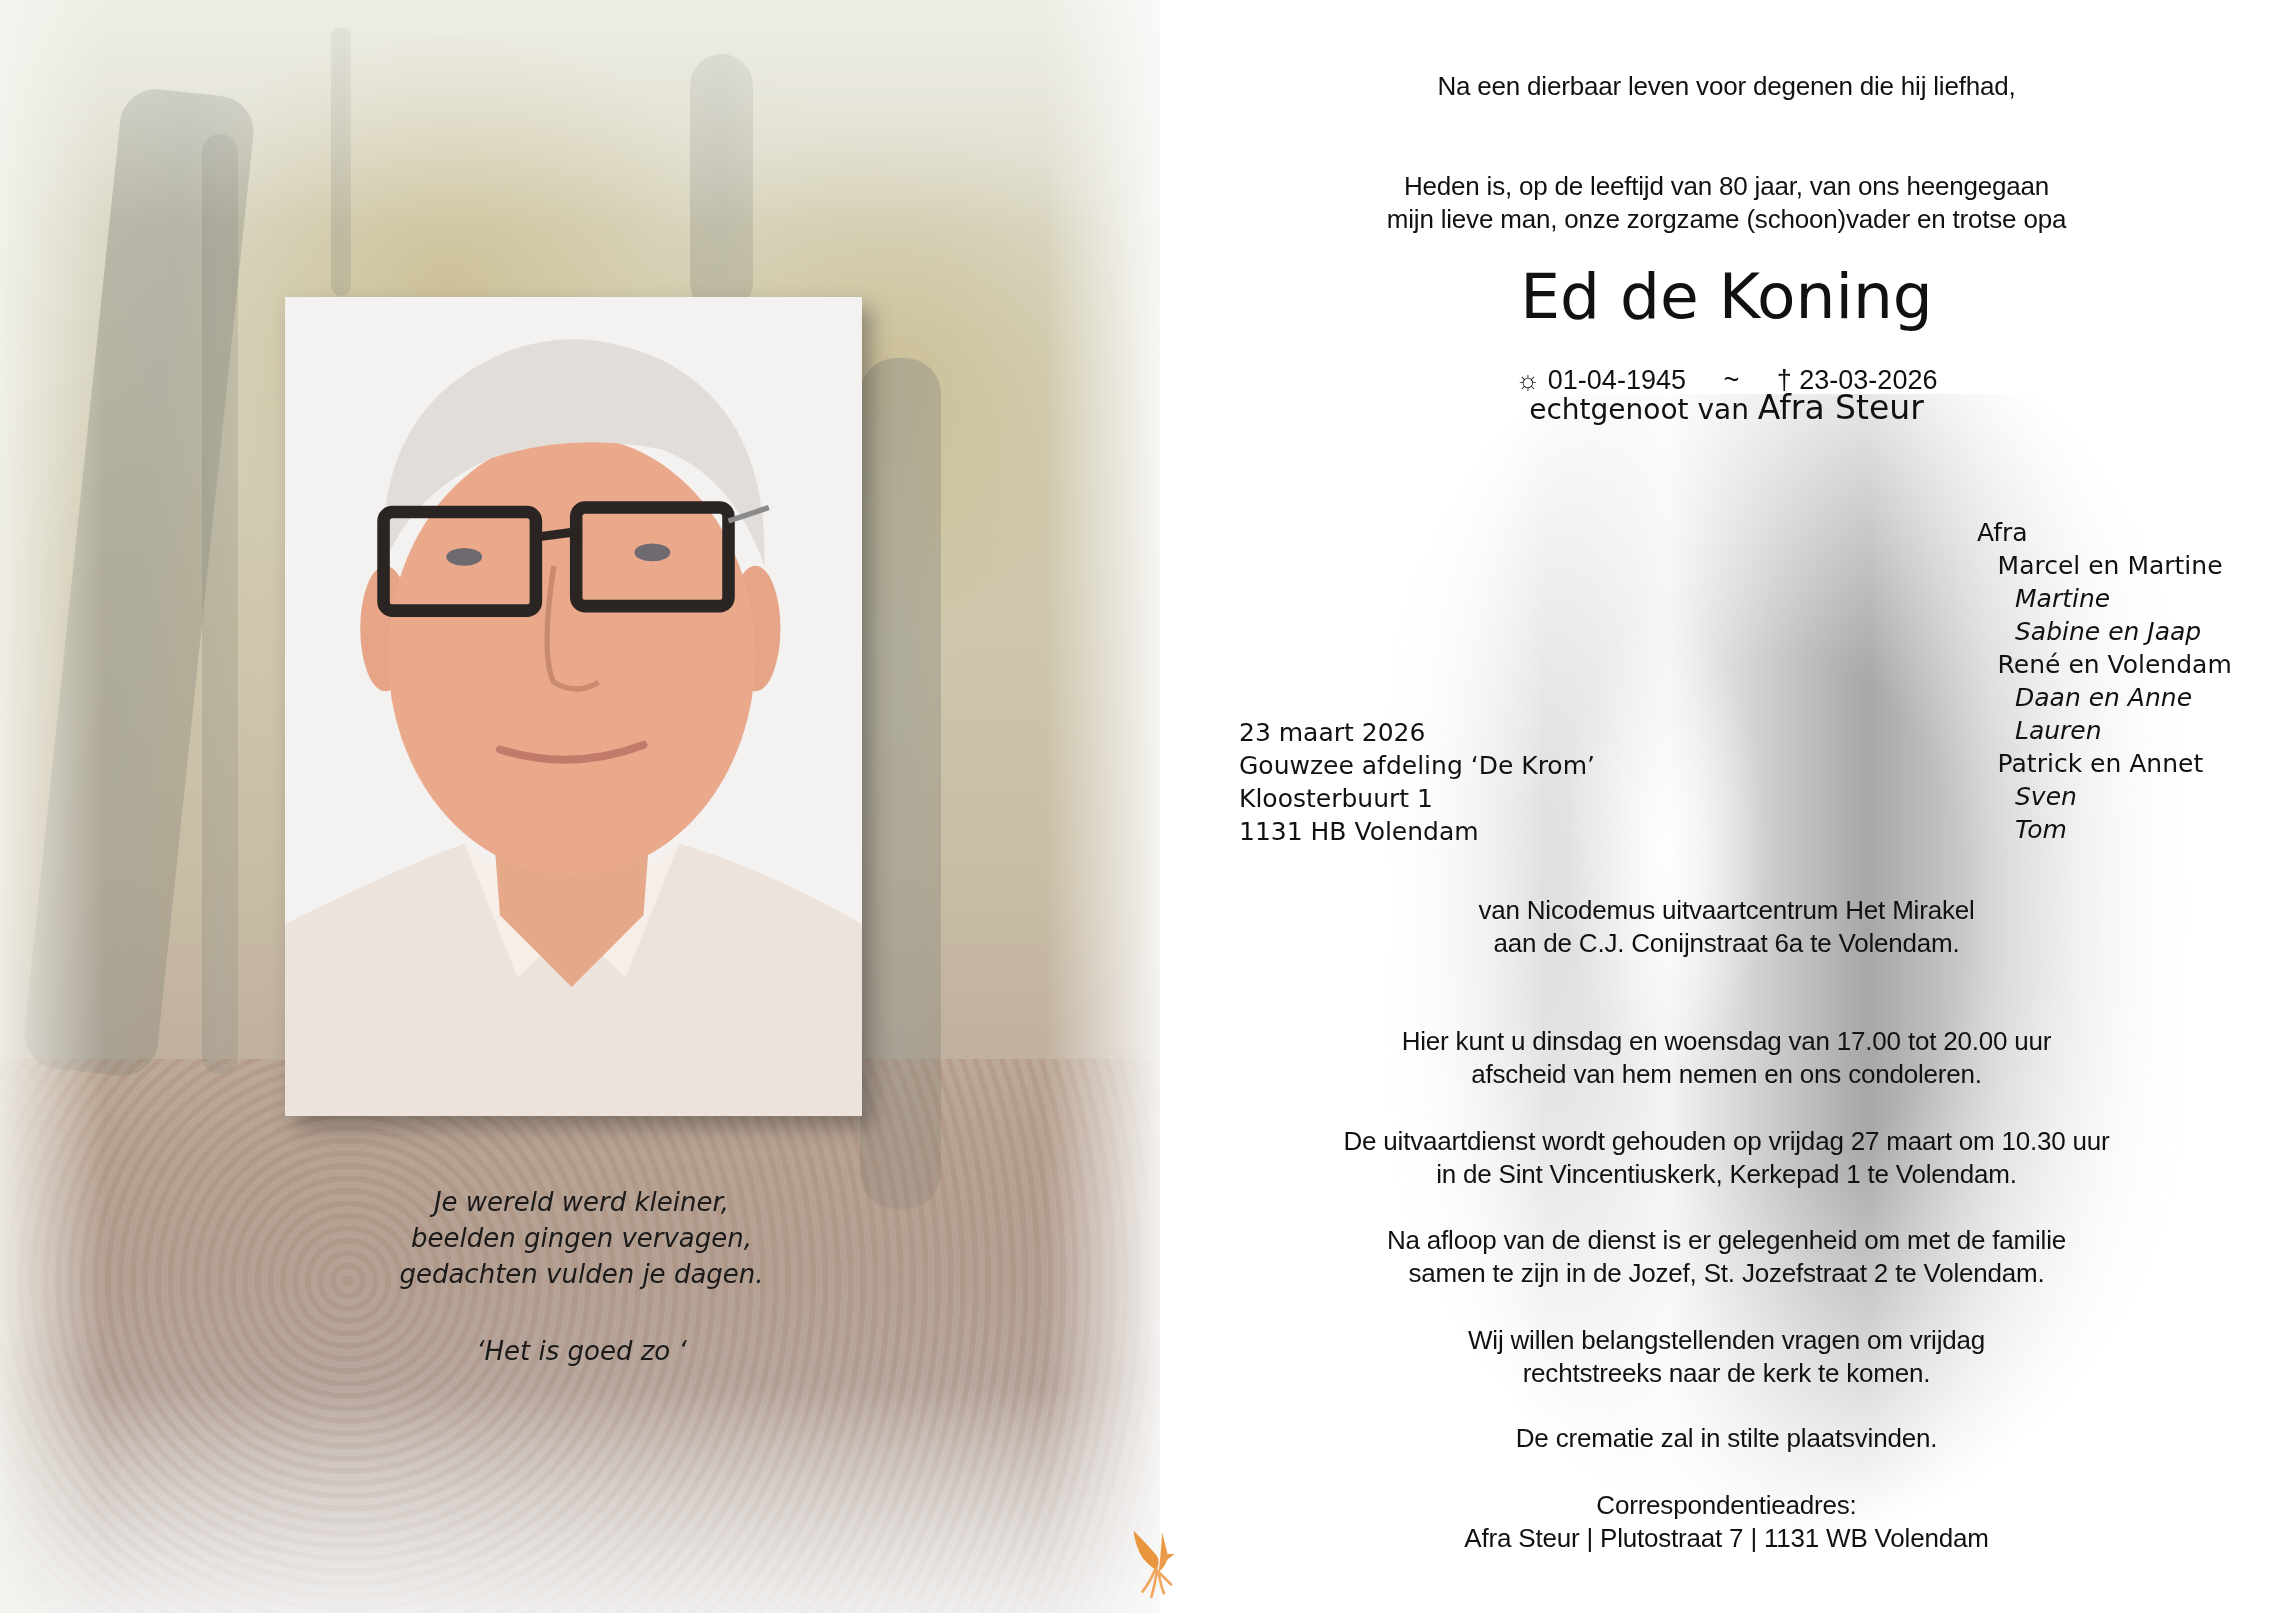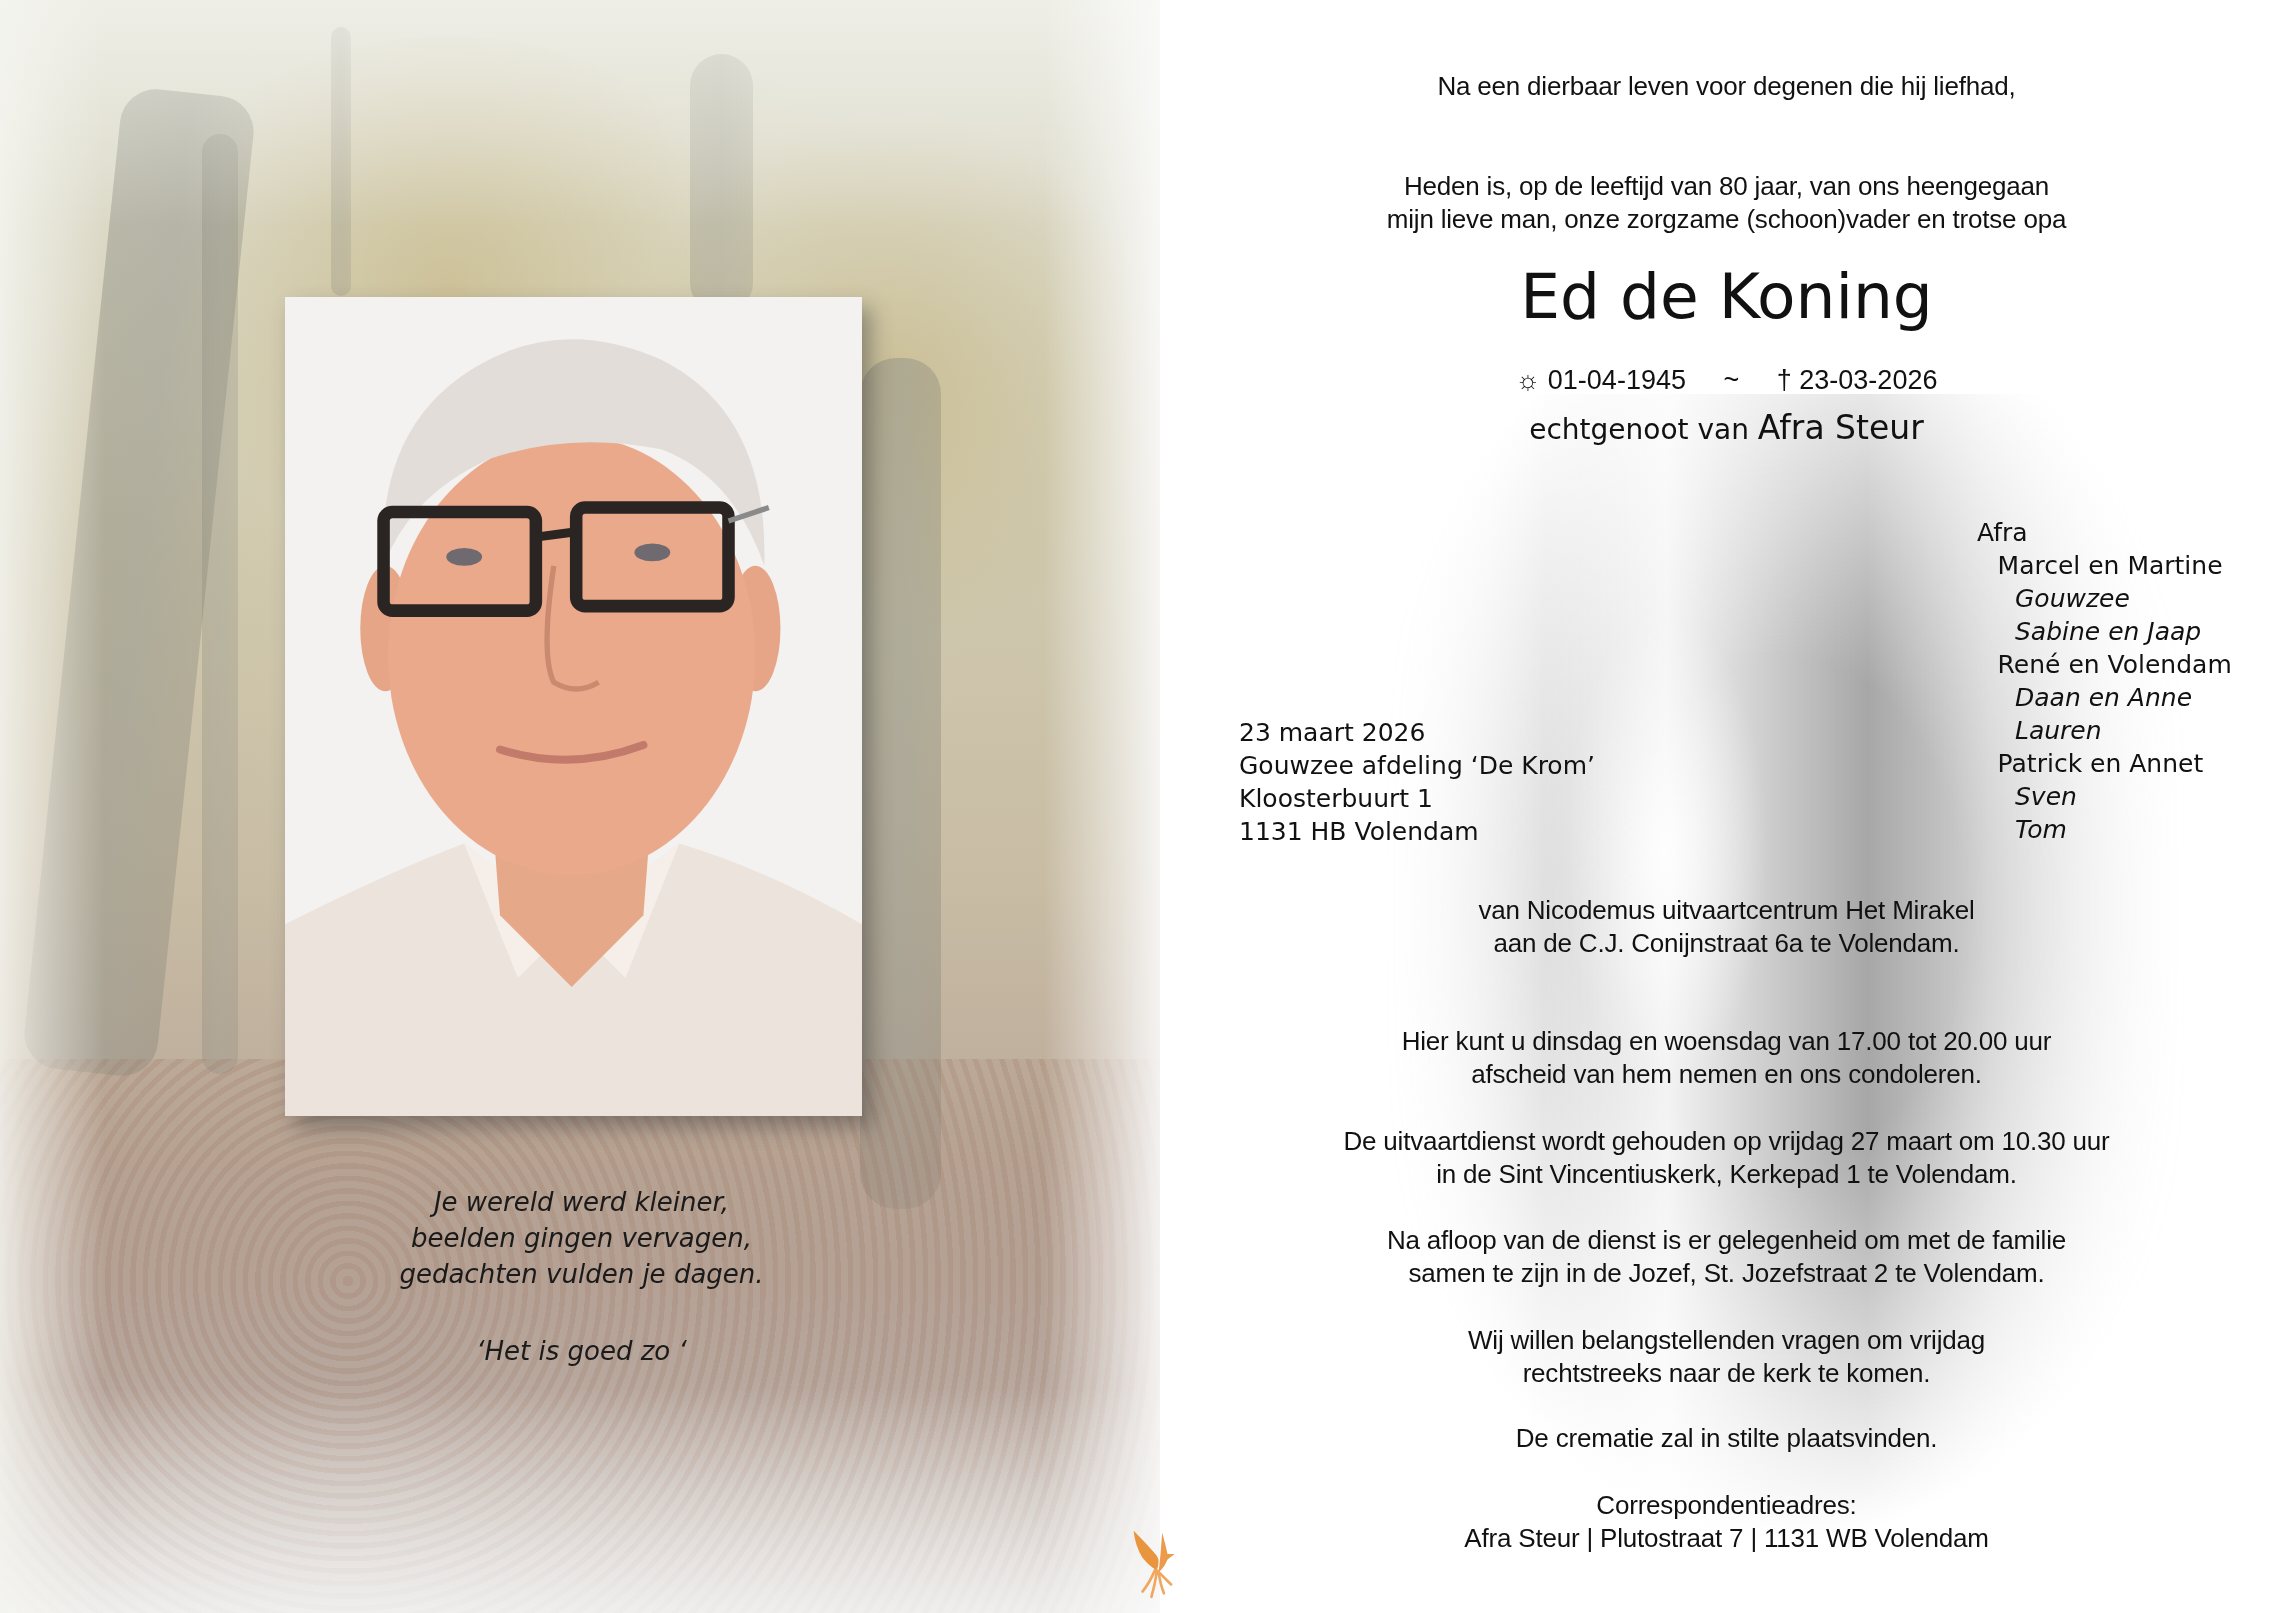--- a/index.html
+++ b/index.html
@@ -126,36 +126,36 @@
   <div class="r-text center-block title" style="top:256px;">Ed de Koning</div>
 
   <div class="r-text center-block dates" style="top:362px;">
     <span>☼</span>
     <span>01-04-1945</span>
     <span class="sep">~</span>
     <span>†</span>
     <span>23-03-2026</span>
   </div>
 
-  <div class="r-text center-block spouse" style="top:408px;">
+  <div class="r-text center-block spouse" style="top:388px;">
     <span>echtgenoot van</span>
     <span class="name">Afra Steur</span>
   </div>
 
   <div class="r-text address-block" style="top:716px;">
     <span>23 maart 2026</span>
     <span>Gouwzee afdeling ‘De Krom’</span>
     <span>Kloosterbuurt 1</span>
     <span>1131 HB  Volendam</span>
   </div>
 
   <div class="r-text family" style="top:516px;">
     <span class="lvl0">Afra</span>
     <span class="lvl1">Marcel en Martine</span>
-    <span class="lvl2">Gouwzee</span>
+    <span class="lvl2">Martine</span>
     <span class="lvl2">Sabine en Jaap</span>
     <span class="lvl1">René en Volendam</span>
     <span class="lvl2">Daan en Anne</span>
     <span class="lvl2">Lauren</span>
     <span class="lvl1">Patrick en Annet</span>
     <span class="lvl2">Sven</span>
     <span class="lvl2">Tom</span>
   </div>
 
   <div class="r-text center-block cond" style="top:894px;">

